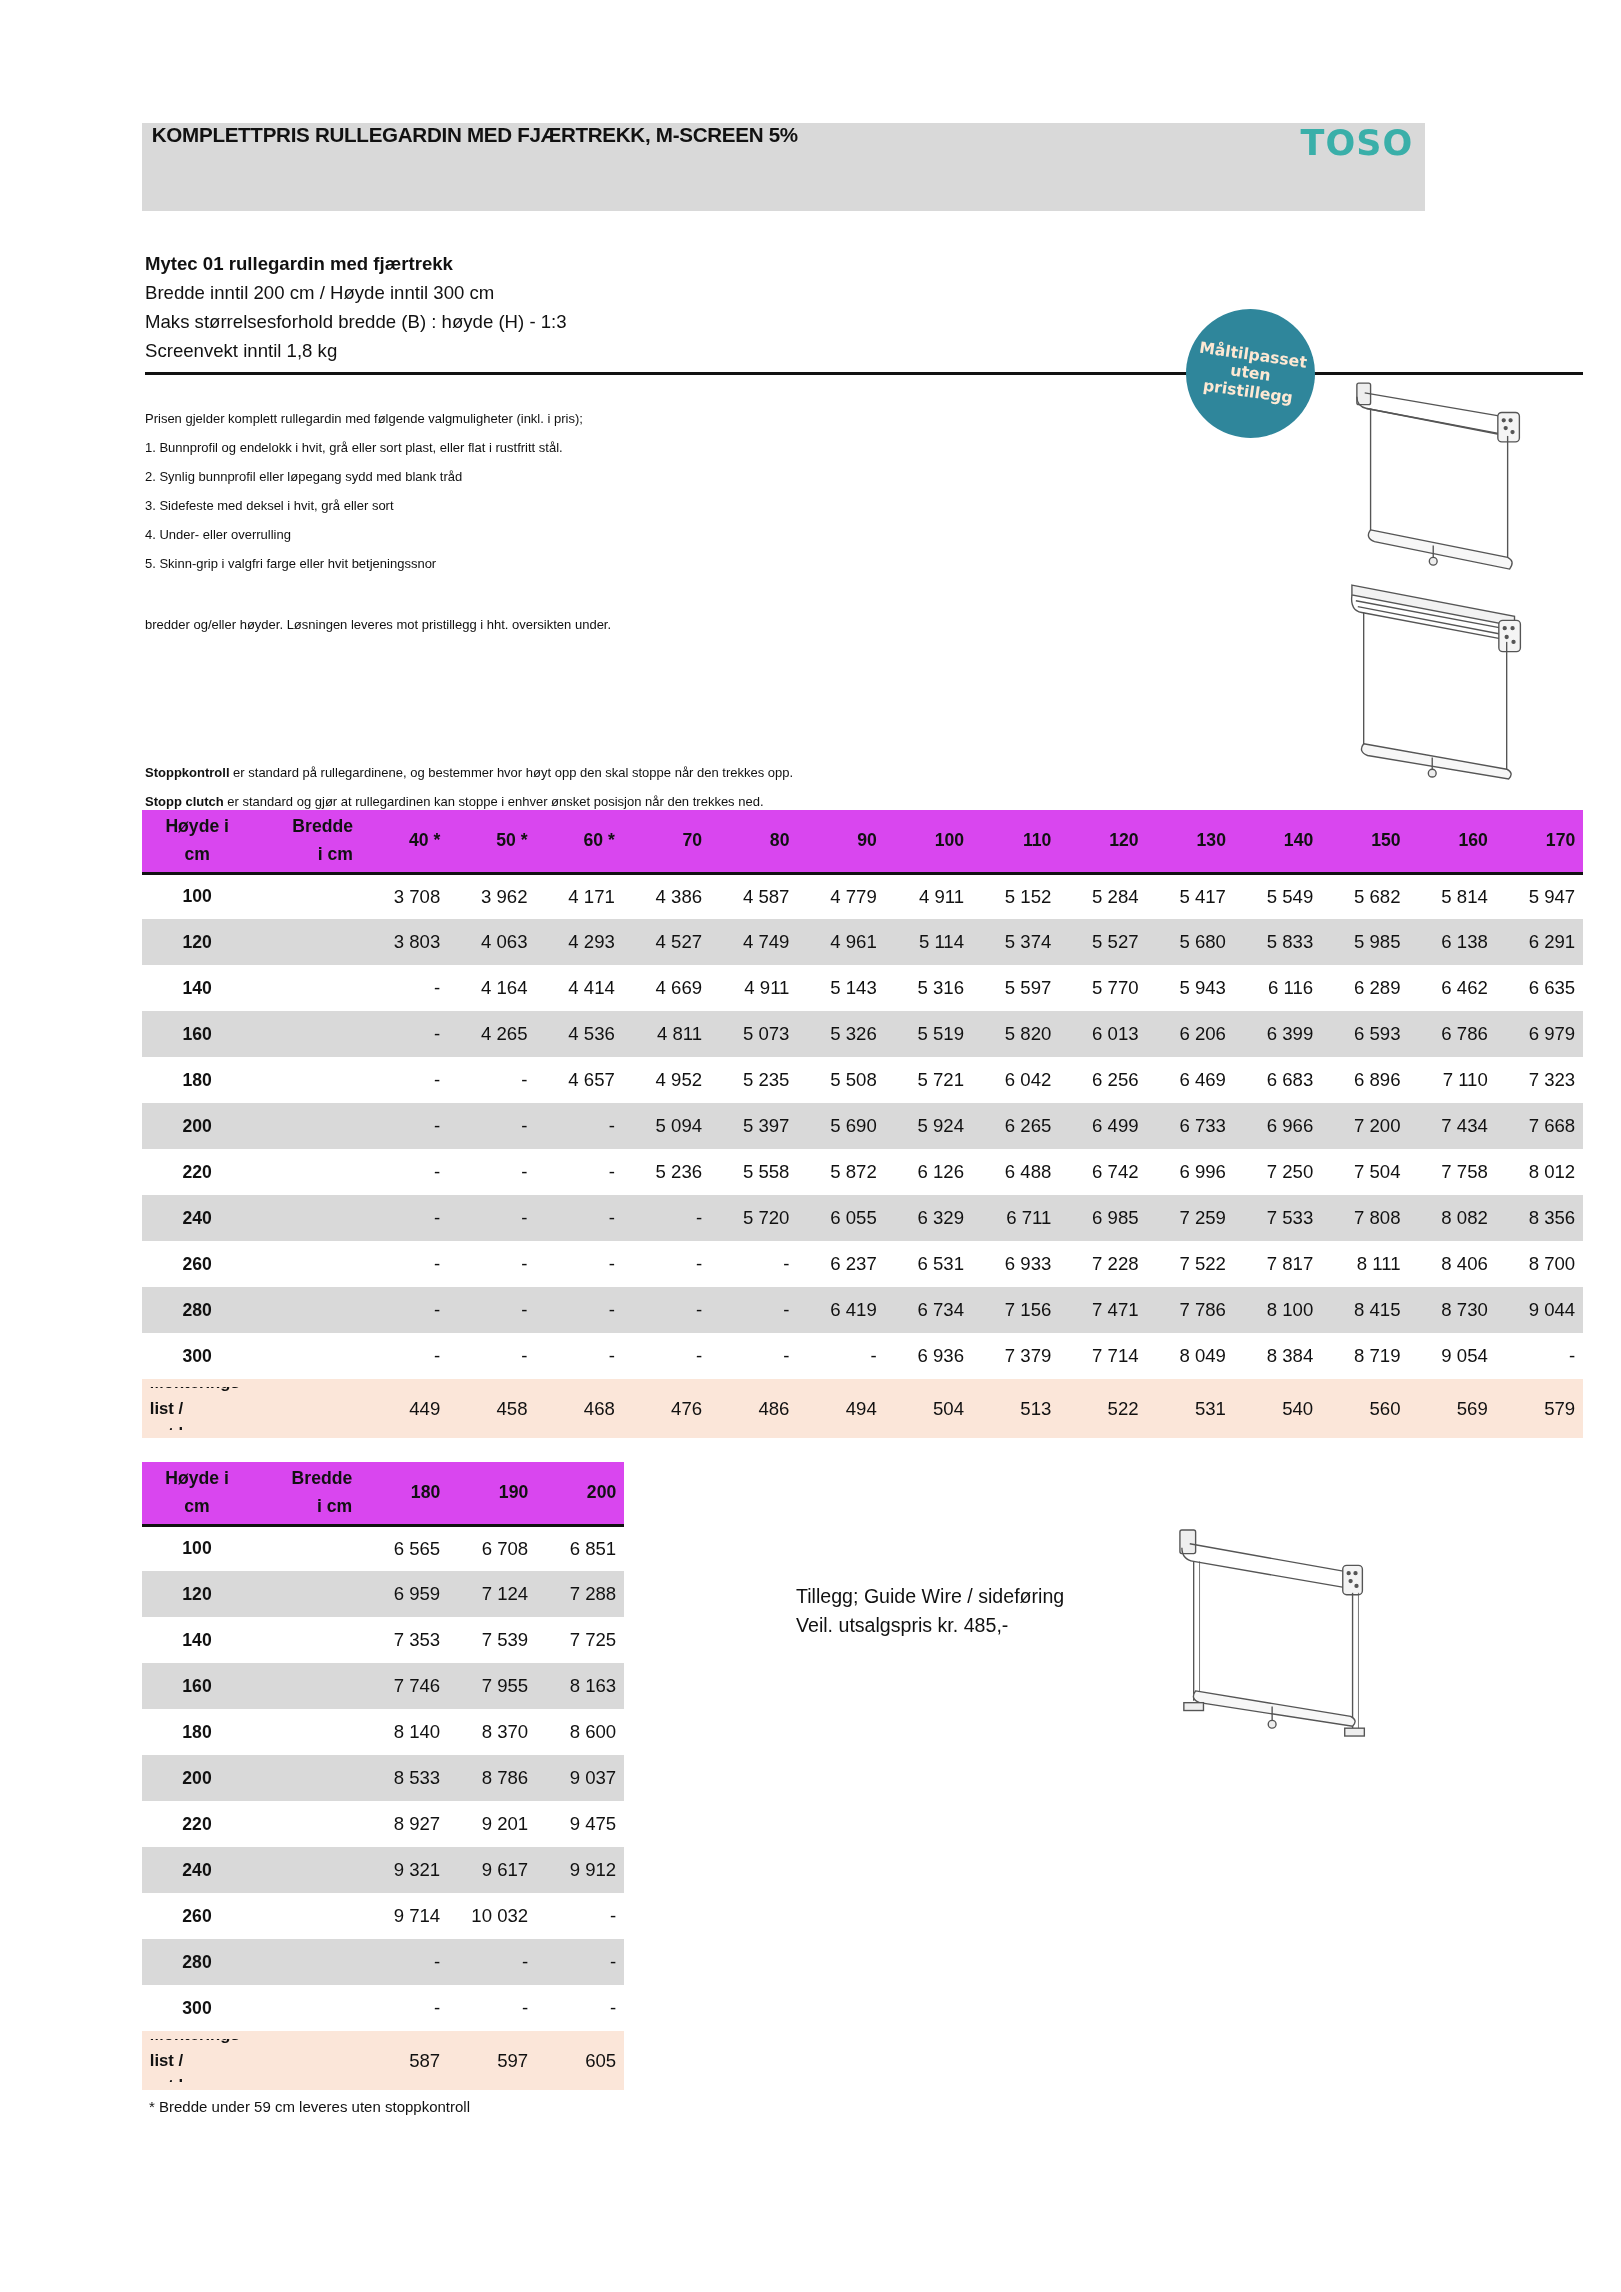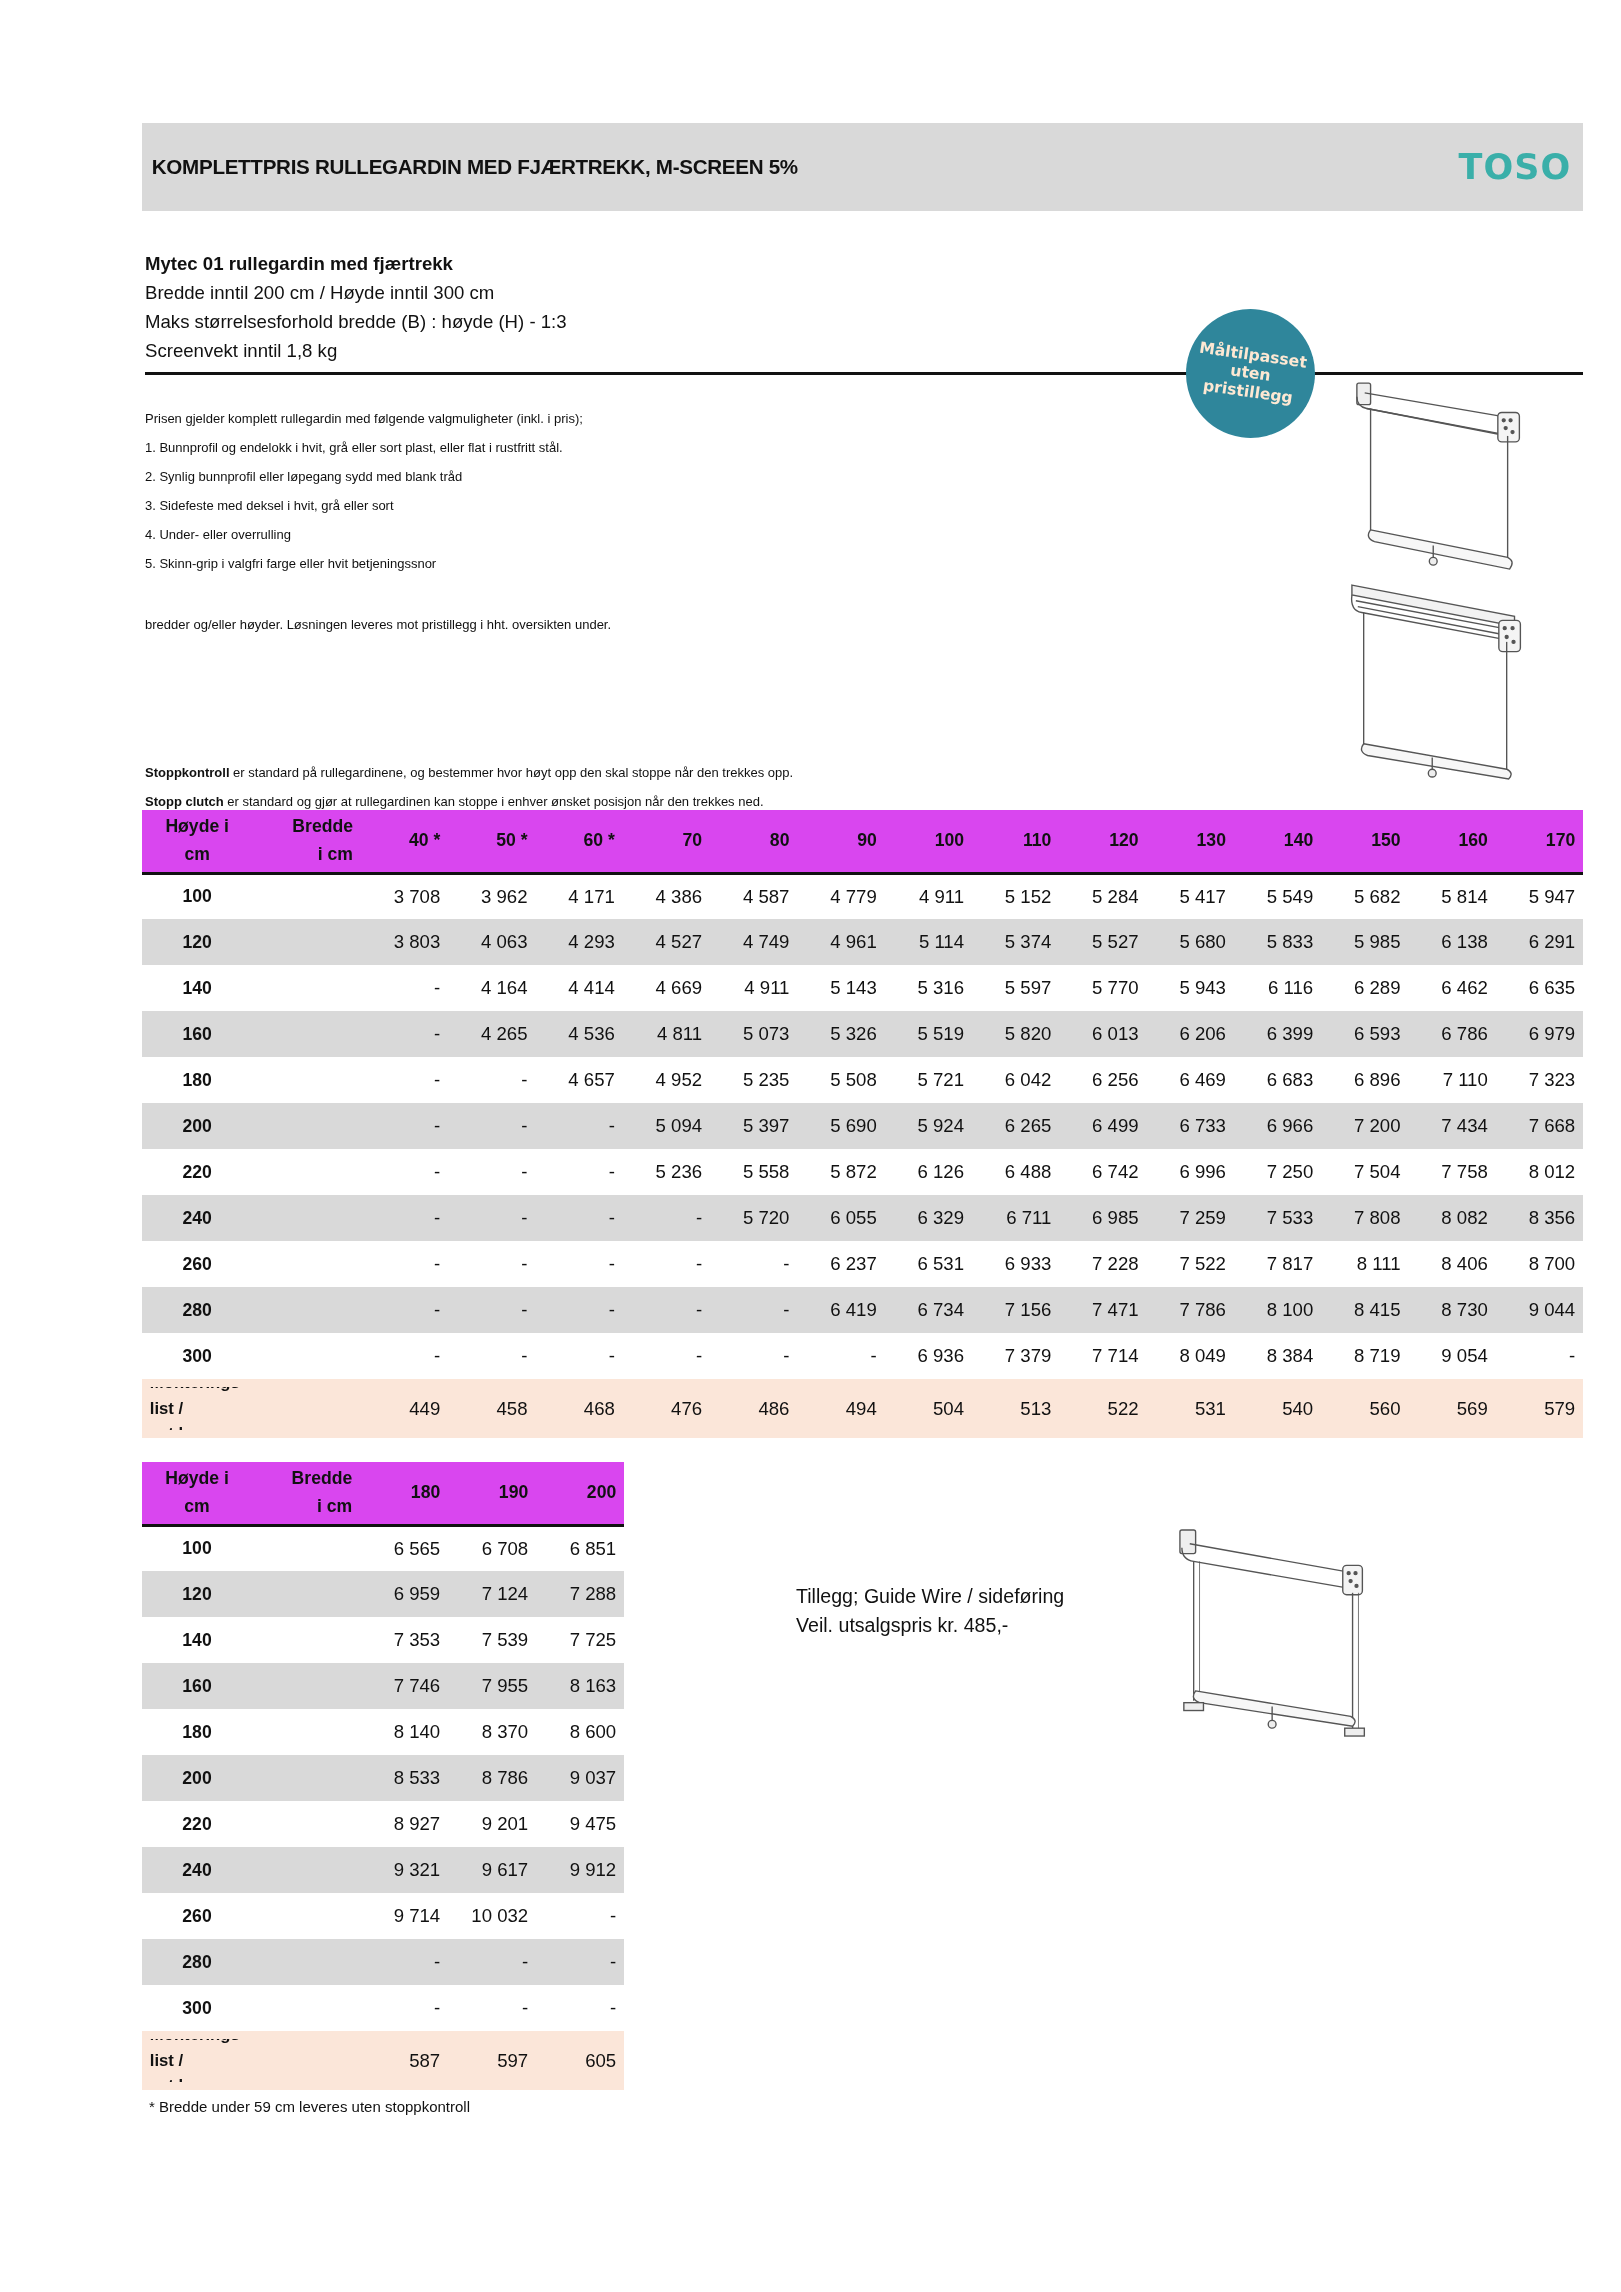--- a/index.html
+++ b/index.html
@@ -1,21 +1,21 @@
 <!DOCTYPE html>
 <html><head>
 <meta charset="utf-8">
 <style>
   * { box-sizing: border-box; margin: 0; padding: 0; }
   html, body { width: 1621px; height: 2293px; background: #ffffff; }
   body { font-family: "Liberation Sans", "DejaVu Sans", sans-serif; color: #111; position: relative; overflow: hidden; }
 
   .header-bar {
-    position: absolute; left: 142px; top: 123px; width: 1441px; height: 88px;
-    background: #d9d9d9; display: flex; align-items: center; justify-content: space-between;
+    position: absolute; left: 142px; top: 123px; width: 1283px; height: 88px;
+    background: #d9d9d9; display: flex; align-items: flex-start; justify-content: space-between;
     padding: 0 11.8px 0 9.8px;
   }
   .header-title { font-size: 20.6px; font-weight: bold; letter-spacing: -0.3px; color: #111; }
   .logo { font-size: 35px; font-weight: bold; color: #3aafa9; letter-spacing: 1px; font-family: "DejaVu Sans", sans-serif; }
 
   .intro { position: absolute; left: 145px; top: 249px; font-size: 18.6px; line-height: 29px; }
   .intro .bold { font-weight: bold; }
 
   .hr-line { position: absolute; left: 145px; top: 372px; width: 1438px; height: 2.9px; background: #111; }
 

